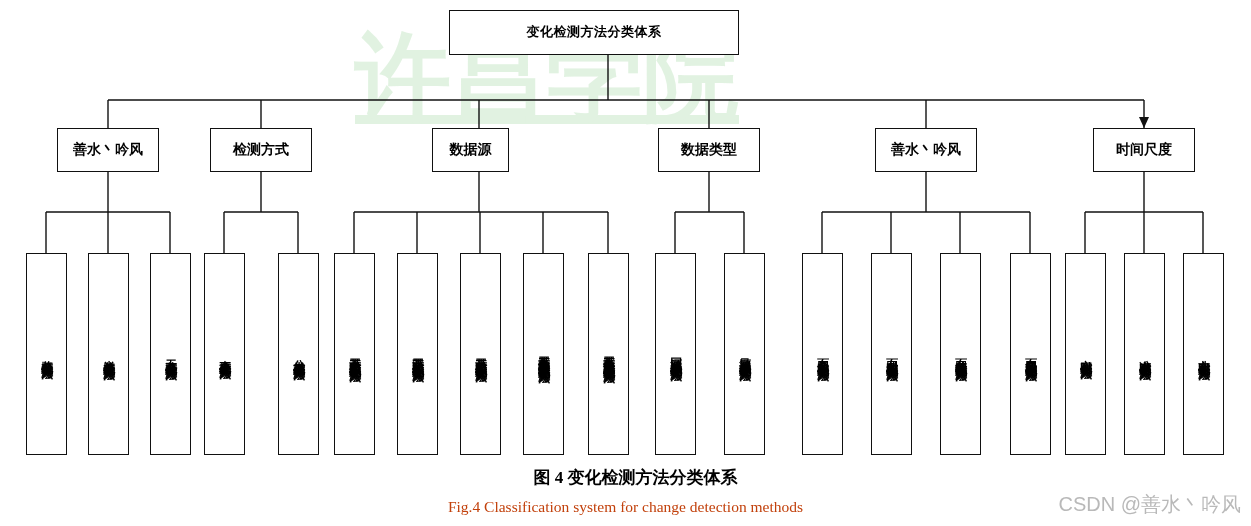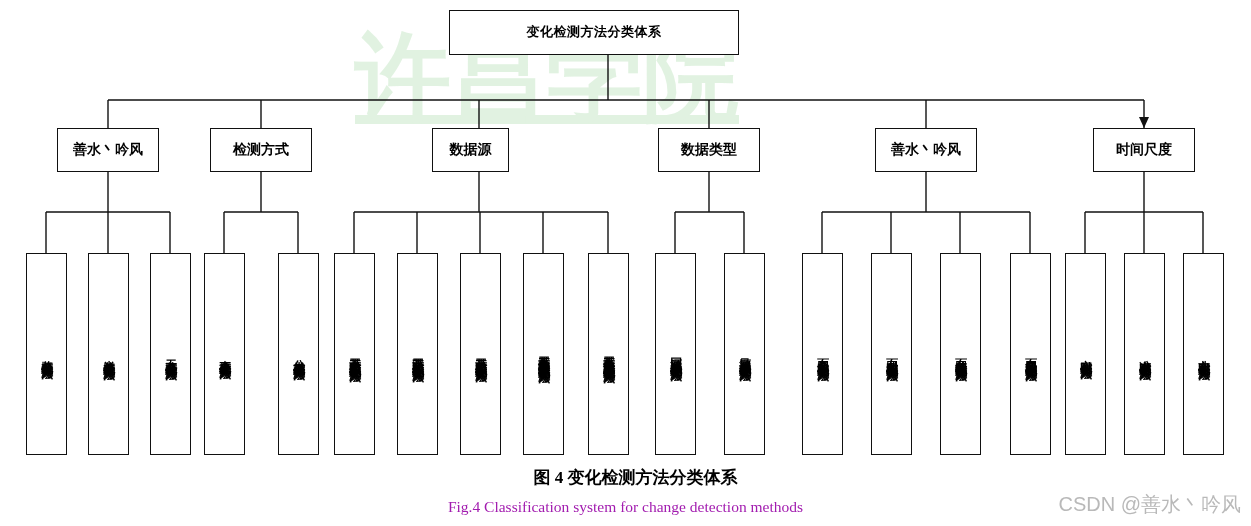--- a/index.html
+++ b/index.html
@@ -68,21 +68,21 @@
     font-size: 17px;
     color: #000;
     padding-left: 20px;
   }
   .caption-en {
     position: absolute;
     left: 0; right: 0;
     text-align: center;
     font-family: "Liberation Serif", serif;
     font-size: 15.5px;
-    color: #a21caf;
+    color: #c2410c;
   }
   .csdn {
     position: absolute;
     right: 10px;
     bottom: 8px;
     font-size: 20px;
     color: #b9b9b9;
     font-family: "Liberation Sans", sans-serif;
   }
   svg.lines {

